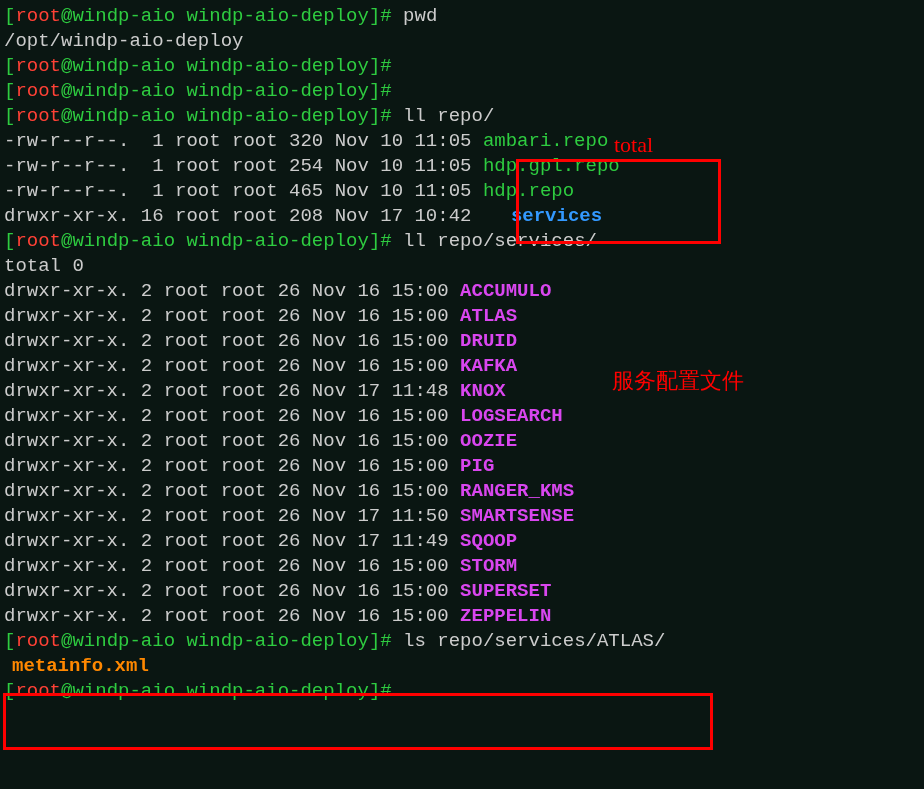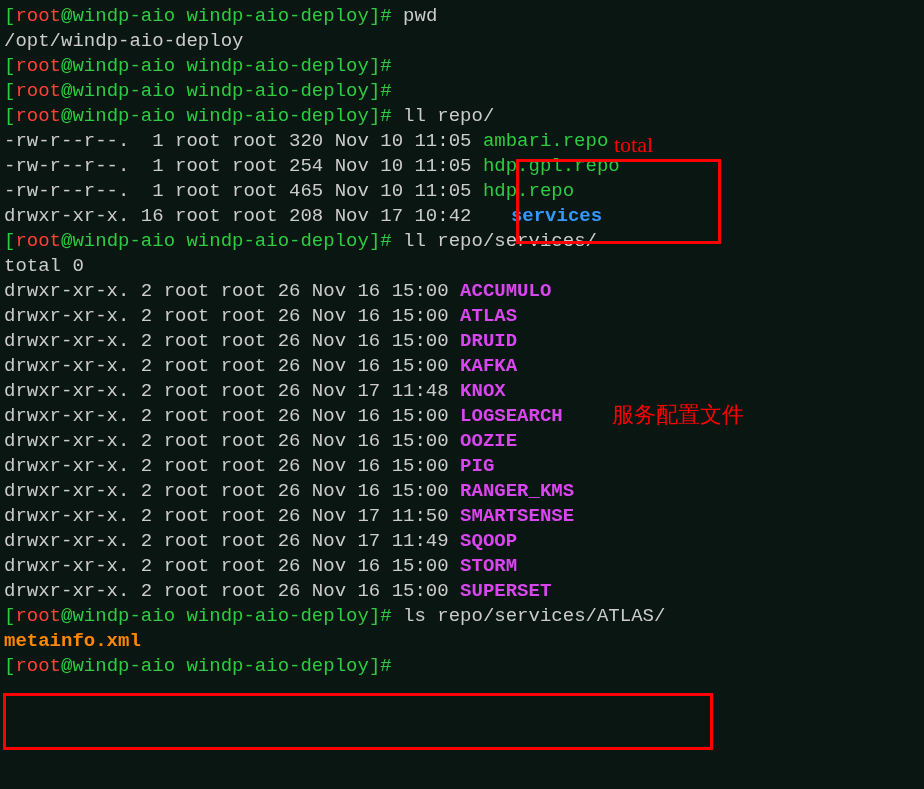--- a/index.html
+++ b/index.html
@@ -20,21 +20,21 @@
   .prompt-user { color: #ff4136; }
   .prompt-at { color: #2ecc40; }
   .prompt-host { color: #2ecc40; }
   .prompt-path { color: #2ecc40; }
   .prompt-close { color: #2ecc40; }
   .cmd { color: #cccccc; }
   .output { color: #cccccc; }
   .file-green { color: #2ecc40; }
   .dir-blue { color: #d946ef; font-weight: bold; }
   .dir-blue-dim { color: #3399ff; font-weight: bold; margin-left: 28px; }
-  .highlight-orange { color: #ff8800; font-weight: bold; }
+  .highlight-orange { color: #ff8800; font-weight: bold; margin-left: 8px; }
   .annotation {
     color: #ff0000;
     font-family: "SimSun", "宋体", serif;
     font-size: 22px;
     position: absolute;
   }
   .redbox {
     position: absolute;
     border: 3px solid #ff0000;
     pointer-events: none;
@@ -77,28 +77,29 @@
       <div class="line"><span class="output">drwxr-xr-x. 2 root root 26 Nov 16 15:00 </span><span class="dir-blue">KAFKA</span></div>
       <div class="line"><span class="output">drwxr-xr-x. 2 root root 26 Nov 17 11:48 </span><span class="dir-blue">KNOX</span></div>
       <div class="line"><span class="output">drwxr-xr-x. 2 root root 26 Nov 16 15:00 </span><span class="dir-blue">LOGSEARCH</span></div>
       <div class="line"><span class="output">drwxr-xr-x. 2 root root 26 Nov 16 15:00 </span><span class="dir-blue">OOZIE</span></div>
       <div class="line"><span class="output">drwxr-xr-x. 2 root root 26 Nov 16 15:00 </span><span class="dir-blue">PIG</span></div>
       <div class="line"><span class="output">drwxr-xr-x. 2 root root 26 Nov 16 15:00 </span><span class="dir-blue">RANGER_KMS</span></div>
       <div class="line"><span class="output">drwxr-xr-x. 2 root root 26 Nov 17 11:50 </span><span class="dir-blue">SMARTSENSE</span></div>
       <div class="line"><span class="output">drwxr-xr-x. 2 root root 26 Nov 17 11:49 </span><span class="dir-blue">SQOOP</span></div>
       <div class="line"><span class="output">drwxr-xr-x. 2 root root 26 Nov 16 15:00 </span><span class="dir-blue">STORM</span></div>
       <div class="line"><span class="output">drwxr-xr-x. 2 root root 26 Nov 16 15:00 </span><span class="dir-blue">SUPERSET</span></div>
+      <div class="line"><span class="output">drwxr-xr-x. 2 root root 26 Nov 16 15:00 </span><span class="dir-blue">ZEPPELIN</span></div>
     </div>
 
 <div class="line"><span class="prompt-open">[</span><span class="prompt-user">root</span><span class="prompt-at">@</span><span class="prompt-host">windp-aio</span><span class="prompt-path"> windp-aio-deploy</span><span class="prompt-close">]#</span><span class="cmd"> ls repo/services/ATLAS/</span></div>
 
 <div class="line highlight-orange">metainfo.xml</div>
 
 <div class="line"><span class="prompt-open">[</span><span class="prompt-user">root</span><span class="prompt-at">@</span><span class="prompt-host">windp-aio</span><span class="prompt-path"> windp-aio-deploy</span><span class="prompt-close">]#</span></div>
 
 </div>
 
 <div class="annotation" style="left:614px; top:132px;">total</div>
 <div class="redbox" style="left:516px; top:159px; width:205px; height:85px;"></div>
 
-<div class="annotation" style="left:612px; top:402px;">服务配置文件</div>
+<div class="annotation" style="left:612px; top:368px;">服务配置文件</div>
 
 <div class="redbox" style="left:3px; top:693px; width:710px; height:57px;"></div>
 
 </body></html>

